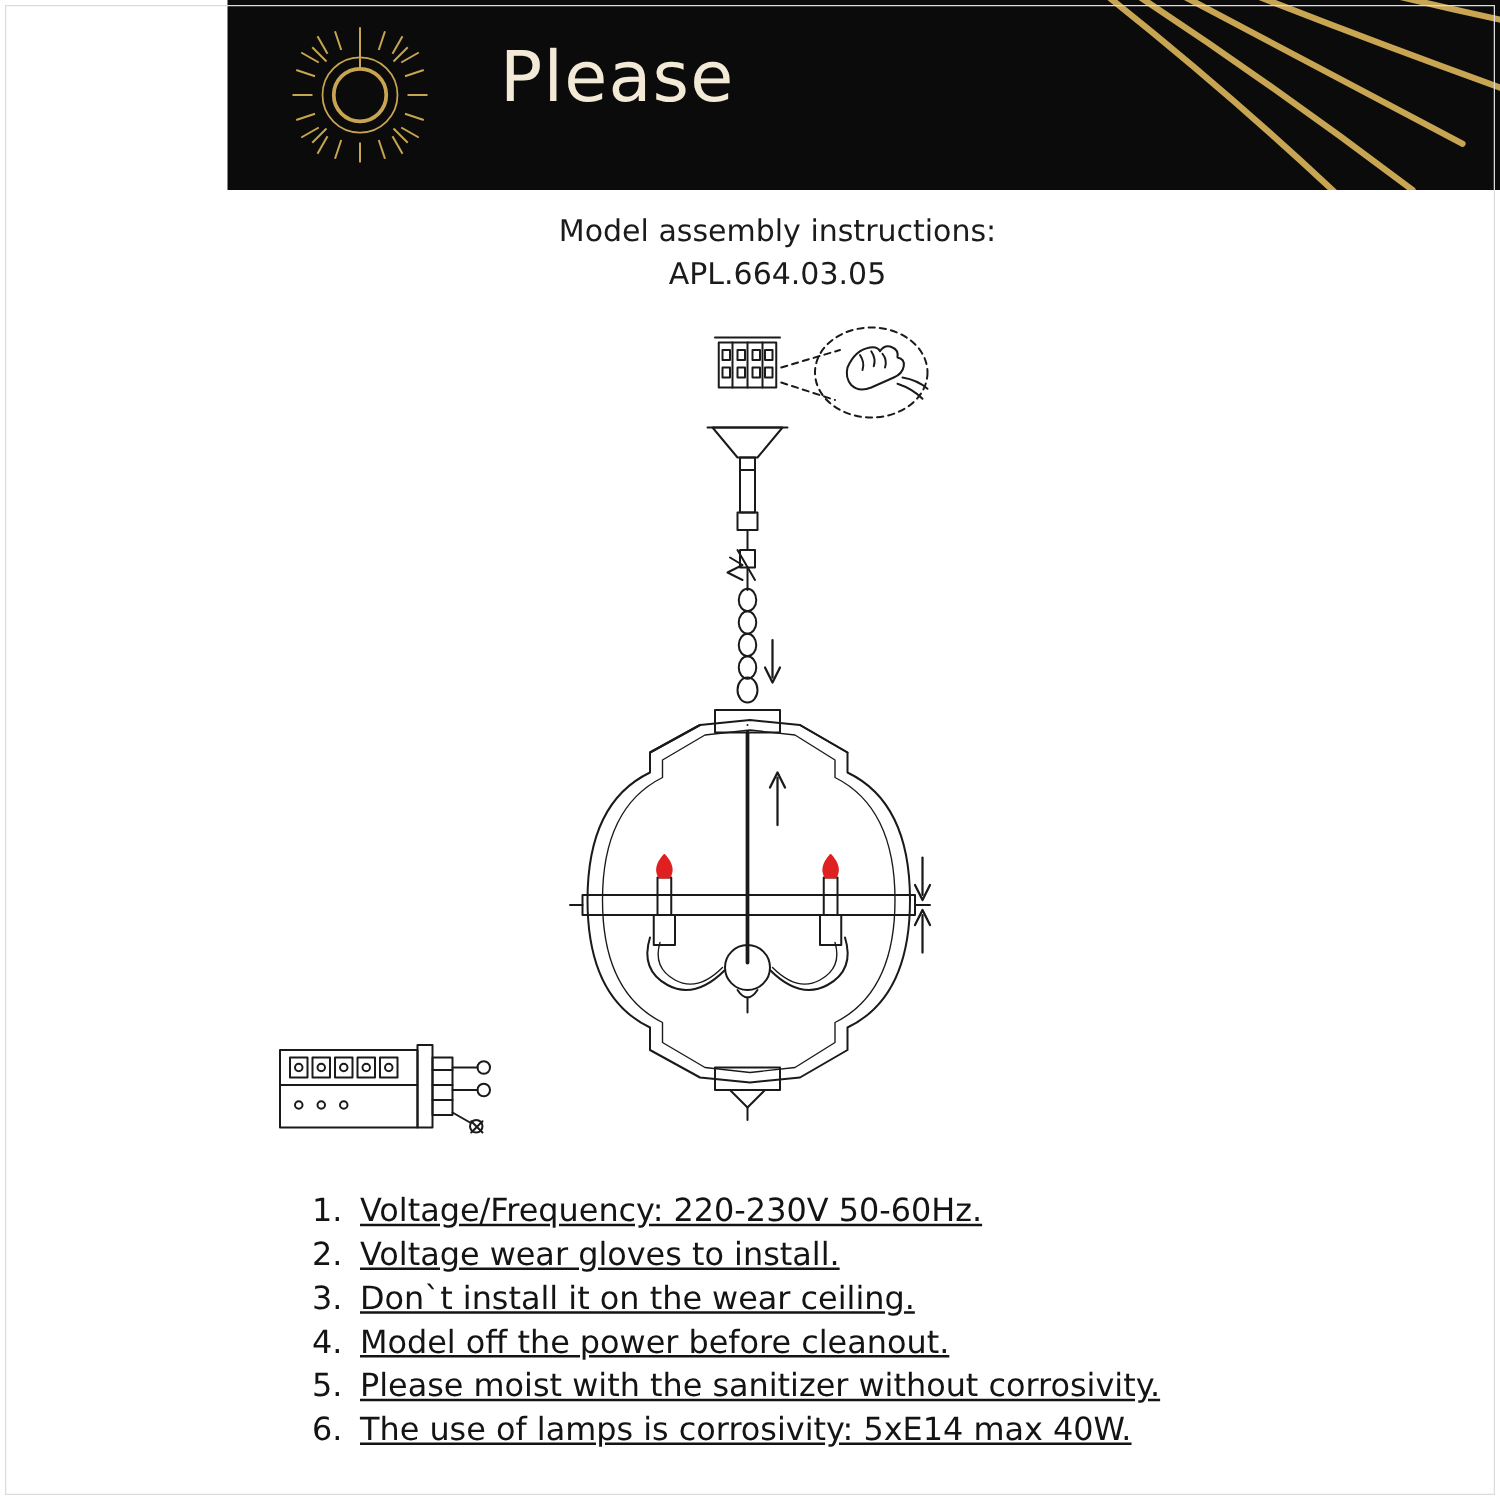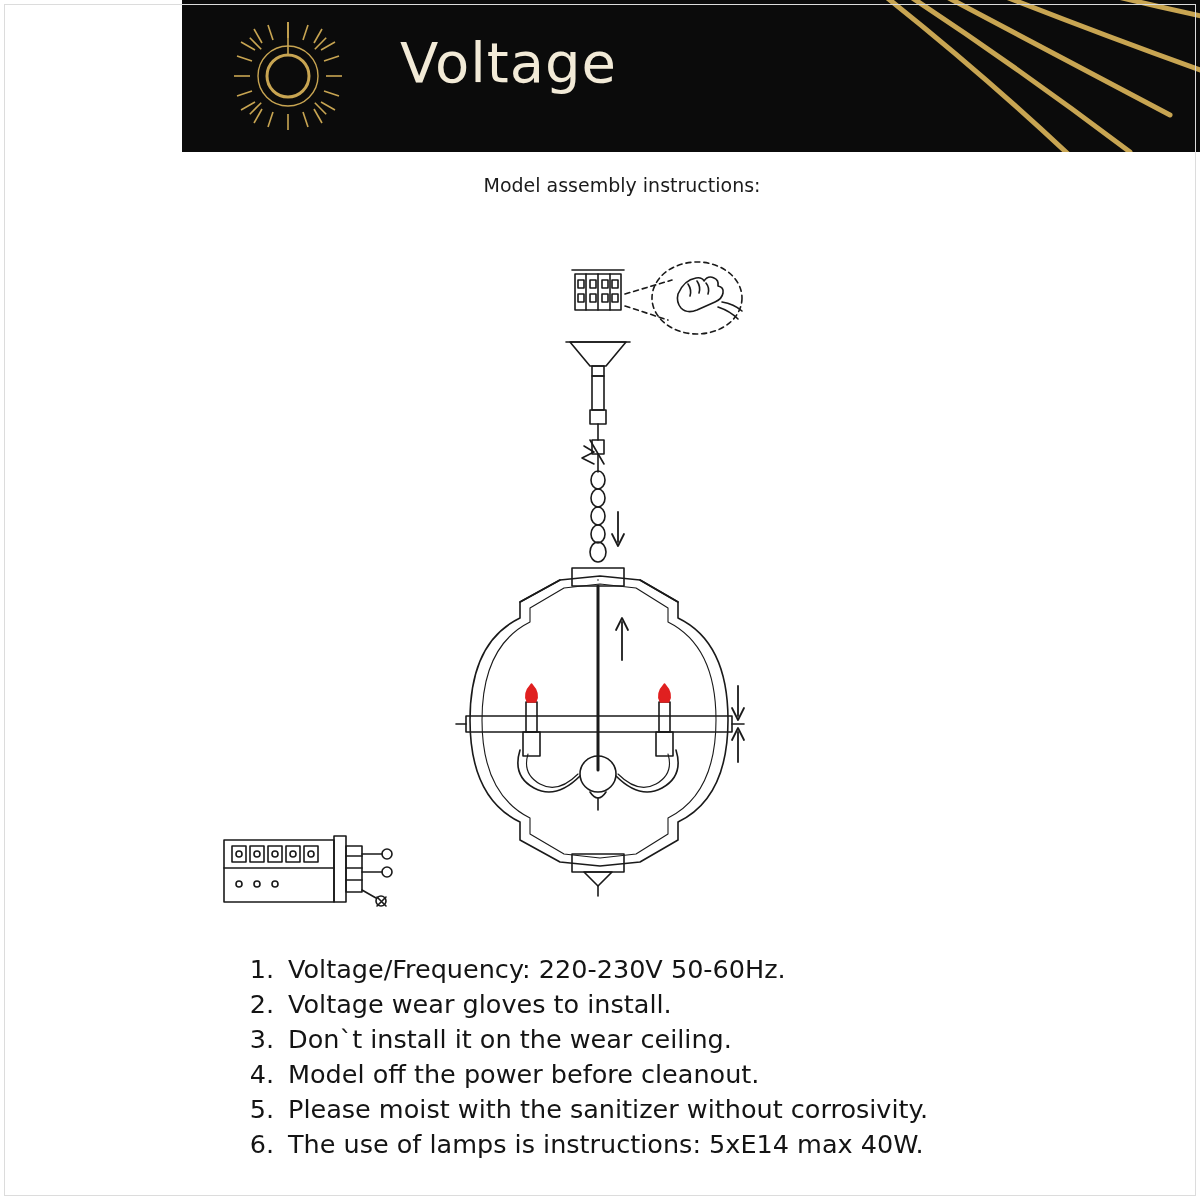--- a/index.html
+++ b/index.html
@@ -58,21 +58,21 @@
   }
   
   .title-block {
     position: absolute;
     left: 0;
     top: 168px;
     width: 1200px;
     text-align: center;
   }
   .title-line {
-    font-size: 19px;
+    font-size: 24px;
     line-height: 34px;
     color: #1b1b1b;
     font-family: "DejaVu Sans", sans-serif;
     margin-left: 44px;
   }
   
   .diagram {
     position: absolute;
     left: 0;
     top: 250px;
@@ -96,20 +96,21 @@
   }
   .instr-num {
     width: 38px;
     flex: 0 0 38px;
     text-align: right;
     padding-right: 14px;
   }
   .instr-text {
     flex: 1 1 auto;
     white-space: nowrap;
+    text-decoration: underline;
   }
   
   .page-border {
     position: absolute;
     left: 4px; top: 4px;
     width: 1190px; height: 1190px;
     border: 1px solid #dcdcdc;
     pointer-events: none;
   }
 </style>
@@ -152,40 +153,41 @@
             <line x1="105" y1="92" x2="91" y2="84"></line>
             <line x1="24" y1="105" x2="32" y2="91"></line>
             <line x1="92" y1="105" x2="84" y2="91"></line>
           </g>
           <circle cx="58" cy="58" r="30" fill="none" stroke="#c8a552" stroke-width="1.4"></circle>
         </g>
         <circle cx="58" cy="58" r="21" fill="#0b0b0b" stroke="#c8a552" stroke-width="3"></circle>
       </svg>
     </div>
 
-    <div class="logo-text">Voltage</div>
+    <div class="logo-text">Please</div>
 
     <div class="rays">
       <svg width="420" height="300" viewBox="0 0 420 300">
         <g fill="none" stroke="#c8a552" stroke-width="5" stroke-linecap="round">
           <path d="M30 20 Q 230 40 415 30"></path>
           <path d="M32 36 Q 220 80 410 90"></path>
           <path d="M34 52 Q 210 110 400 150"></path>
           <path d="M36 66 Q 200 135 380 200"></path>
           <path d="M38 80 Q 190 160 350 245"></path>
           <path d="M40 94 Q 175 180 310 282"></path>
           <path d="M28 6 Q 235 10 418 -10"></path>
           <path d="M42 108 Q 160 200 265 300"></path>
         </g>
       </svg>
     </div>
   </div>
 
   <div class="title-block">
     <div class="title-line">Model assembly instructions:</div>
+    <div class="title-line">APL.664.03.05</div>
   </div>
 
   <div class="diagram">
     <svg width="1200" height="690" viewBox="0 0 1200 690">
       <g stroke="#1a1a1a" fill="none" stroke-width="1.6" stroke-linejoin="round" stroke-linecap="round">
 
         <g>
           <rect x="575" y="24" width="46" height="36"></rect>
           <line x1="586" y1="24" x2="586" y2="60"></line>
           <line x1="598" y1="24" x2="598" y2="60"></line>
@@ -361,18 +363,18 @@
     <div class="instr-row">
       <span class="instr-num">4.</span>
       <span class="instr-text">Model off the power before cleanout.</span>
     </div>
     <div class="instr-row">
       <span class="instr-num">5.</span>
       <span class="instr-text">Please moist with the sanitizer without corrosivity.</span>
     </div>
     <div class="instr-row">
       <span class="instr-num">6.</span>
-      <span class="instr-text">The use of lamps is instructions: 5xE14 max 40W.</span>
+      <span class="instr-text">The use of lamps is corrosivity: 5xE14 max 40W.</span>
     </div>
   </div>
 
   <div class="page-border"></div>
 </div>
 
 </body></html>

